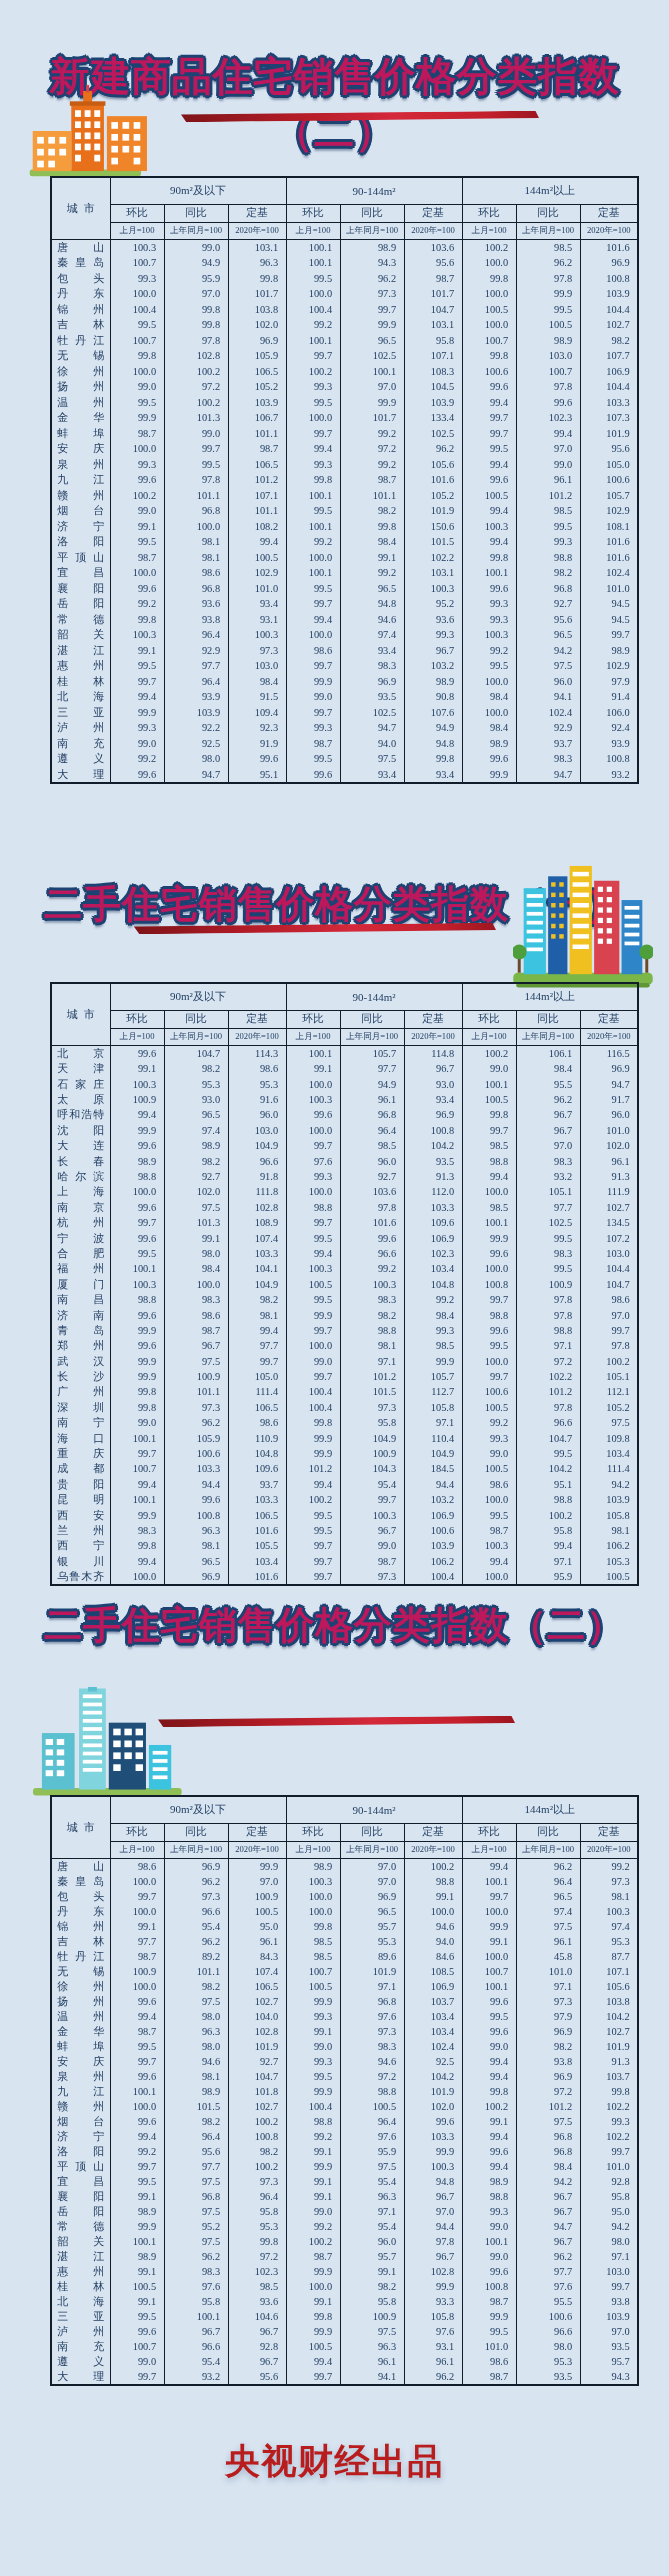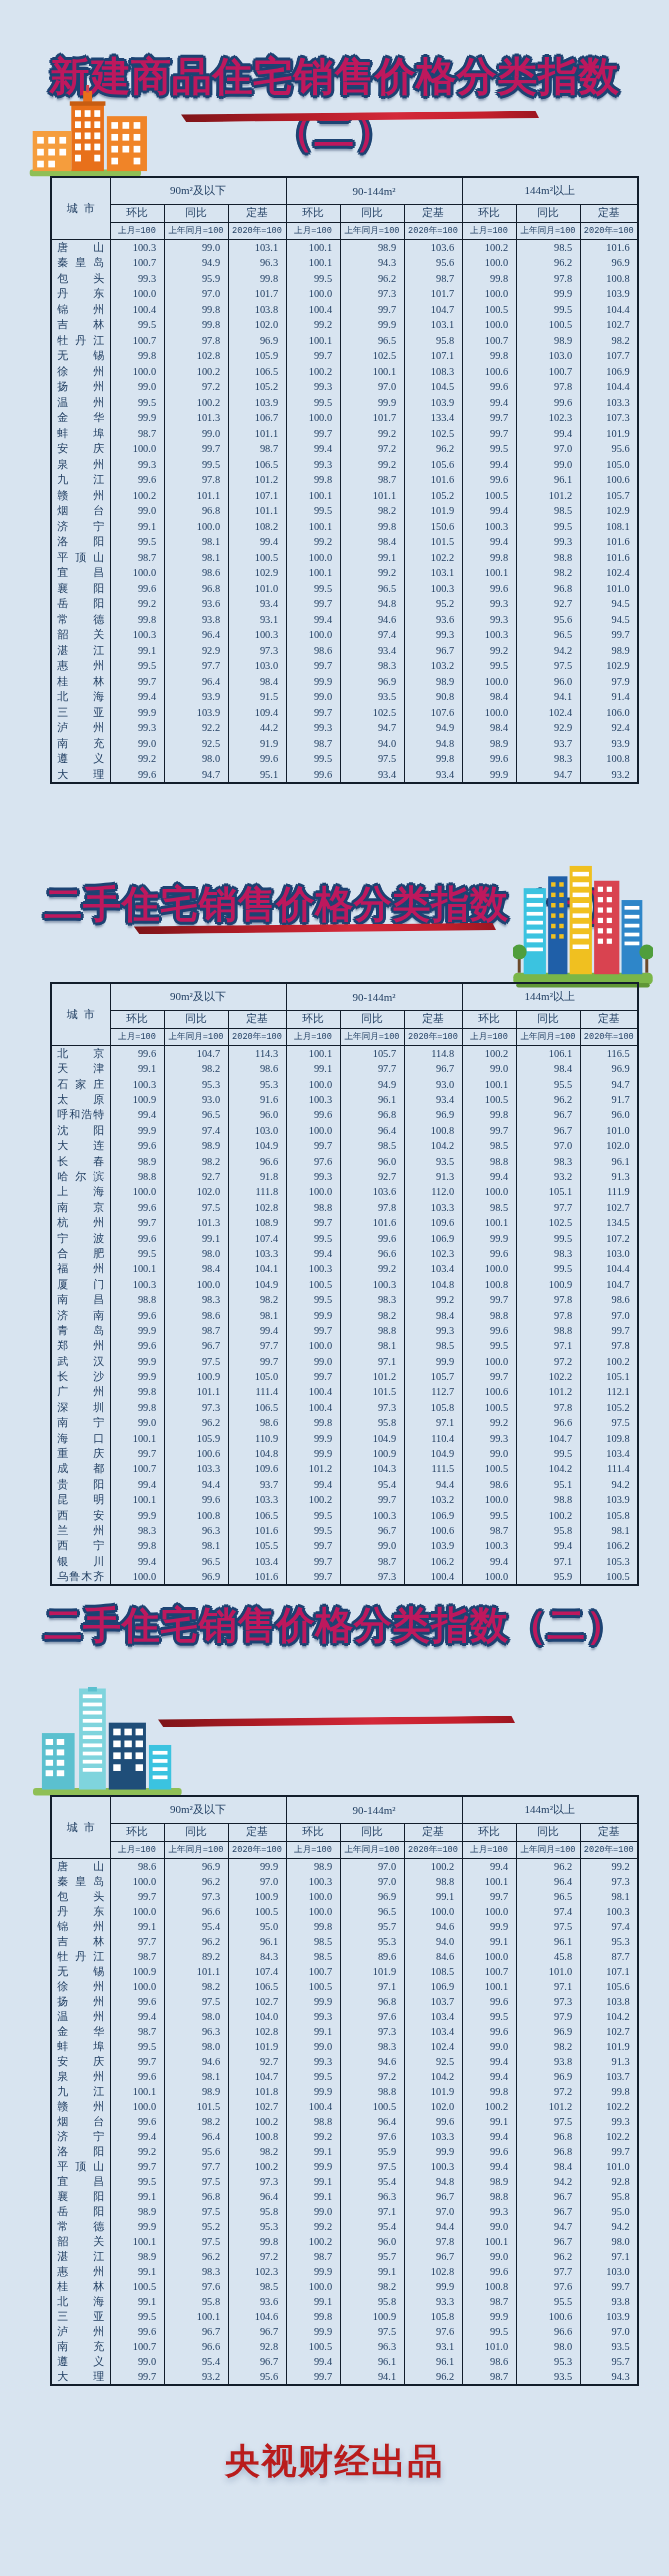--- a/index.html
+++ b/index.html
@@ -63,21 +63,21 @@
   col.c-yoy{width:64px;}
   col.c-base{width:58px;}
   th,td{
     border:0.7px solid var(--border-ink);
     font-weight:normal;
     color:var(--table-ink);
     overflow:hidden;white-space:nowrap;
   }
   th.group-h{font-size:11px;height:27px;}
   th.metric-h{font-size:10.8px;height:18.6px;}
-  th.base-h{font-size:8.6px;height:17px;font-family:Liberation Mono, monospace;}
+  th.base-h{font-size:8.6px;height:17px;font-family:Liberation Serif, serif;}
   th.city-h{font-size:11px;letter-spacing:6px;text-indent:6px;}
   .grp-l{border-left:1.9px solid var(--border-ink);}
   thead tr.base-row th{border-bottom:1.9px solid var(--border-ink);}
   tbody td{border-top:none;border-bottom:none;font-size:10.4px;}
   tbody td.num{text-align:right;padding-right:7.4px;}
   tbody td.city{
     font-size:11px;padding:0 5.2px;
     text-align:justify;text-align-last:justify;
   }
   .t1 tbody tr{height:15.5px;}
@@ -626,21 +626,21 @@
           <td class="num">100.0</td>
           <td class="num">102.4</td>
           <td class="num">106.0</td>
         </tr>
 
         <tr>
           <td class="city">泸州</td>
 
         <td class="num">99.3</td>
           <td class="num">92.2</td>
-          <td class="num">44.2</td>
+          <td class="num">92.3</td>
           <td class="num">99.3</td>
           <td class="num">94.7</td>
           <td class="num">94.9</td>
           <td class="num">98.4</td>
           <td class="num">92.9</td>
           <td class="num">92.4</td>
         </tr>
 
         <tr>
           <td class="city">南充</td>
@@ -1184,21 +1184,21 @@
         </tr>
 
         <tr>
           <td class="city">成都</td>
 
         <td class="num">100.7</td>
           <td class="num">103.3</td>
           <td class="num">109.6</td>
           <td class="num">101.2</td>
           <td class="num">104.3</td>
-          <td class="num">111.5</td>
+          <td class="num">184.5</td>
           <td class="num">100.5</td>
           <td class="num">104.2</td>
           <td class="num">111.4</td>
         </tr>
 
         <tr>
           <td class="city">贵阳</td>
 
         <td class="num">99.4</td>
           <td class="num">94.4</td>

